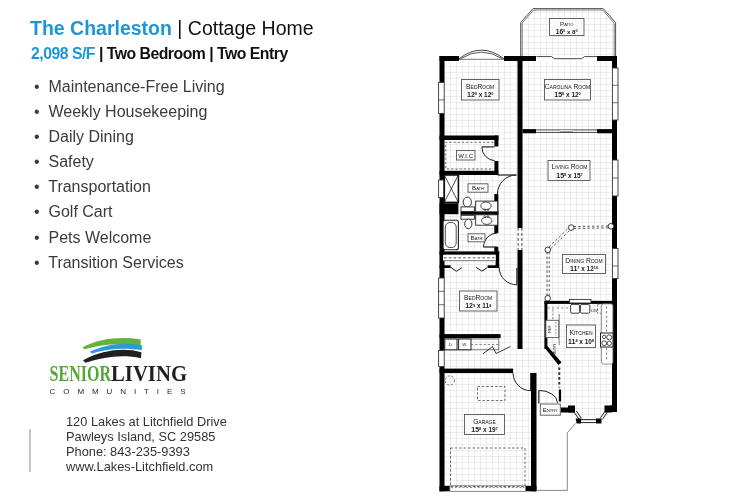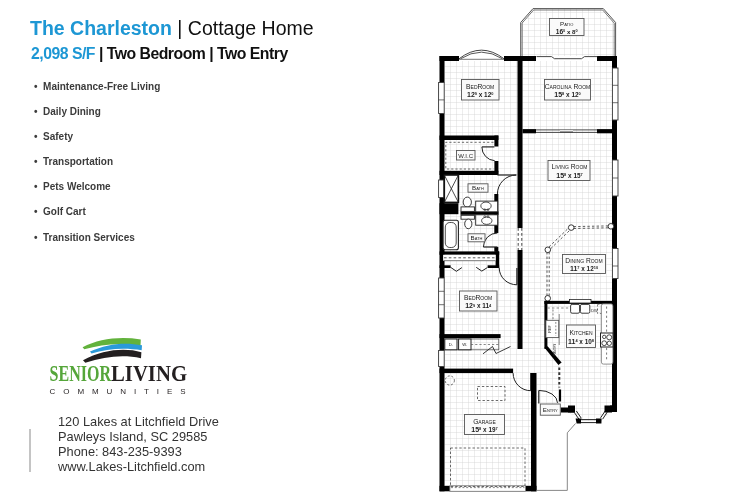--- a/index.html
+++ b/index.html
@@ -6,48 +6,49 @@
   body{font-family:"Liberation Sans",sans-serif;position:relative;}
   .abs{position:absolute;}
 </style>
 </head>
 <body>
 
 <div class="abs" style="left:30px;top:16.5px;font-size:19.5px;font-weight:bold;color:#1d97d4;white-space:nowrap;">The Charleston <span style="color:#101010;font-weight:normal;">| Cottage Home</span></div>
 
 <div class="abs" style="left:31px;top:45px;font-size:15.8px;font-weight:bold;color:#1d97d4;white-space:nowrap;letter-spacing:-0.5px;">2,098 S/F <span style="color:#101010;">| Two Bedroom | Two Entry</span></div>
 
-<div class="abs" style="left:34px;top:74px;font-size:10px;color:#3b3b3b;line-height:25.1px;font-weight:bold;">
+<div class="abs" style="left:34px;top:74px;font-size:16px;color:#3b3b3b;line-height:25.1px;">
   <div>•&nbsp; Maintenance-Free Living</div>
+  <div>•&nbsp; Weekly Housekeeping</div>
   <div>•&nbsp; Daily Dining</div>
   <div>•&nbsp; Safety</div>
   <div>•&nbsp; Transportation</div>
+  <div>•&nbsp; Golf Cart</div>
   <div>•&nbsp; Pets Welcome</div>
-  <div>•&nbsp; Golf Cart</div>
   <div>•&nbsp; Transition Services</div>
 </div>
 
 <svg class="abs" style="left:45px;top:332px;" width="155" height="66" viewBox="0 0 155 66">
 
   <path d="M37.6,15.3 C54,6.8 74,4.2 95.8,7.4 L95.5,13.8 C75,10.5 56,12.5 39.3,17.2 Z" fill="#62b23c"></path>
 
   <path d="M45,19.6 C62,11.5 80,10 97,13.2 L96.7,18.3 C79,15.3 62,16.8 46.5,21.6 Z" fill="#2b9ad9"></path>
 
   <path d="M38,28.2 C58,17.5 80,15.5 96.4,20.3 L96,26.3 C78,22.3 60,24.5 40.3,30.8 Z" fill="#231f20"></path>
 
   <text x="4.6" y="49" font-family="Liberation Serif, serif" font-size="23" font-weight="bold" fill="#55a63a" textLength="61.5" lengthAdjust="spacingAndGlyphs">SENIOR</text>
 
   <text x="66" y="49" font-family="Liberation Serif, serif" font-size="23" font-weight="bold" fill="#231f20" textLength="76" lengthAdjust="spacingAndGlyphs">LIVING</text>
 
   <text x="4.6" y="61.5" font-family="Liberation Sans, sans-serif" font-size="8" fill="#231f20" textLength="136" lengthAdjust="spacing">COMMUNITIES</text>
 </svg>
 
 <div class="abs" style="left:29px;top:429px;width:1.5px;height:43px;background:#c4c4c4;"></div>
 
-<div class="abs" style="left:58px;top:413.5px;font-size:12.8px;color:#333;line-height:15.2px;">
+<div class="abs" style="left:66px;top:413.5px;font-size:12.8px;color:#333;line-height:15.2px;">
   120 Lakes at Litchfield Drive<br>
   Pawleys Island, SC 29585<br>
   Phone: 843-235-9393<br>
   www.Lakes-Litchfield.com
 </div>
 
 <svg class="abs" style="left:430px;top:0px;" width="320" height="499" viewBox="430 0 320 499">
 <defs>
   <pattern id="grid" width="6" height="6" patternUnits="userSpaceOnUse">
     <path d="M6,0 H0 V6" fill="none" stroke="#d0d0d0" stroke-width="0.75"></path>

